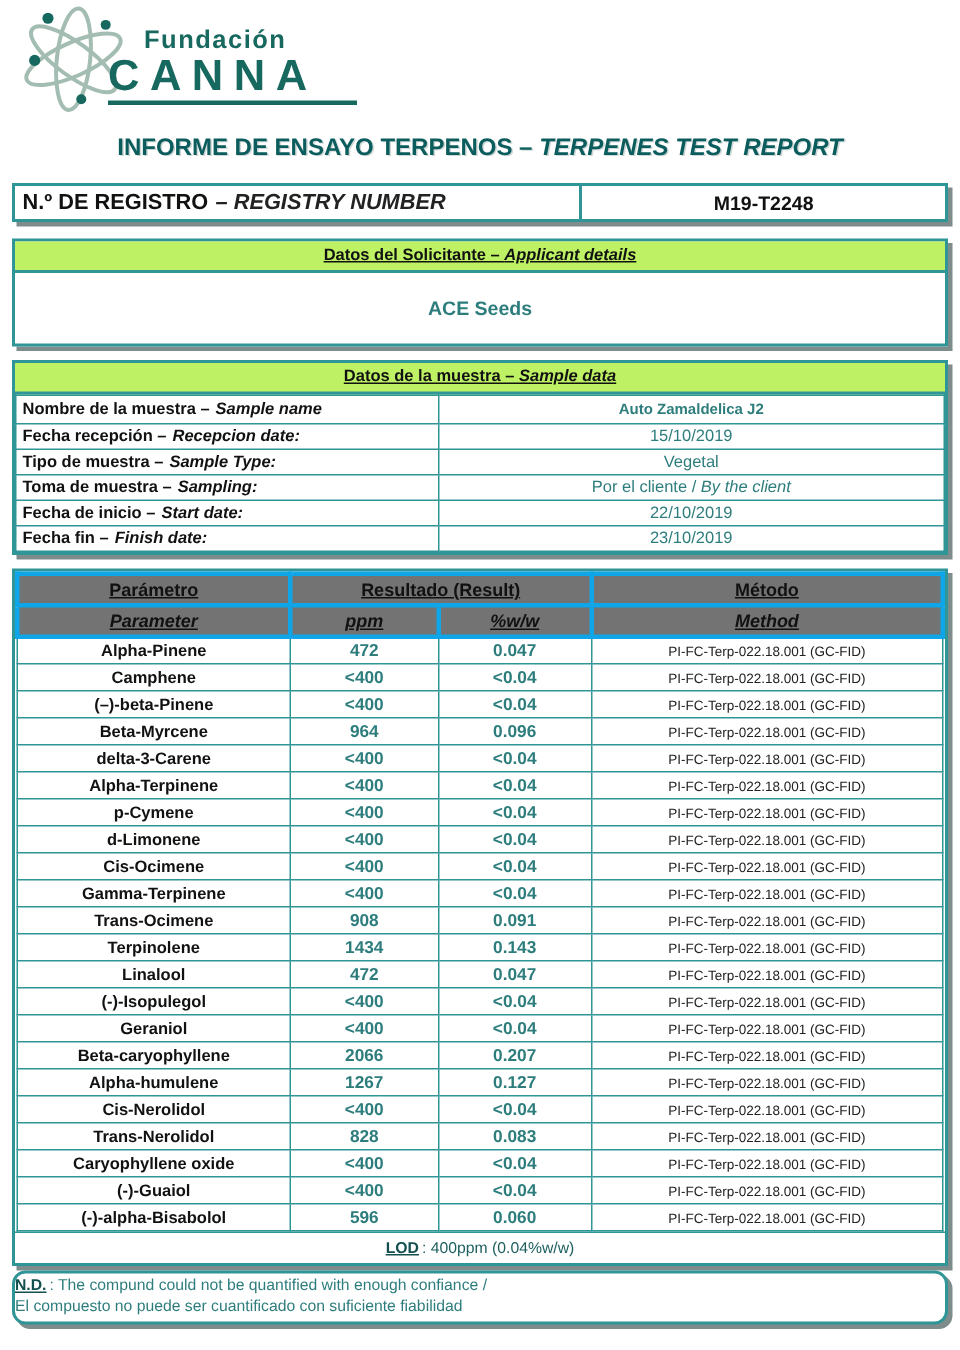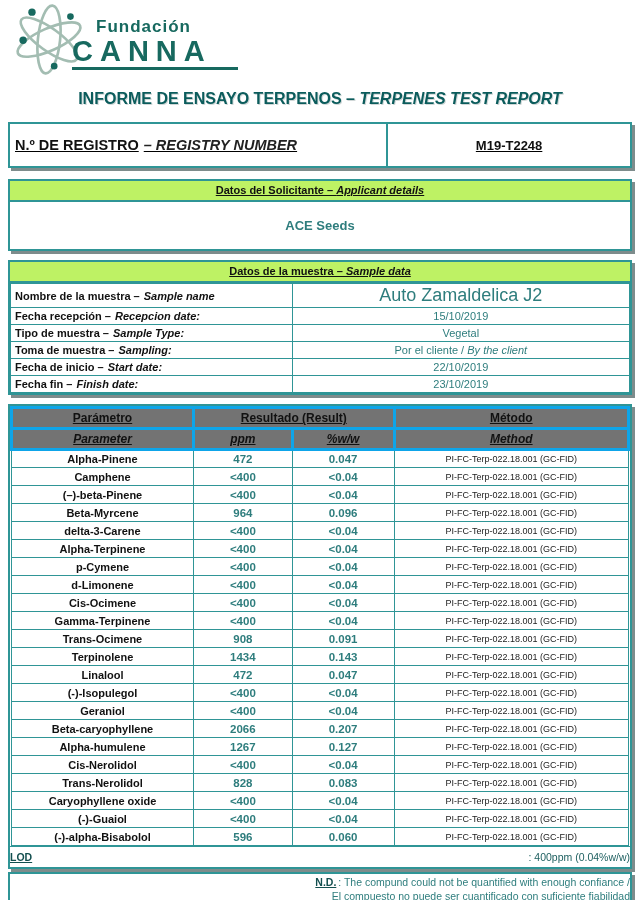--- a/index.html
+++ b/index.html
@@ -32,21 +32,21 @@
   }
 
   
   .tealbox {
     border: 2px solid #2f9596;
     box-shadow: 3px 3px 0 #7e8c8c;
     background: #ffffff;
   }
 
   
-  .registry { margin-top: 14px; height: 46px; display: flex; align-items: stretch; text-decoration: underline; }
+  .registry { margin-top: 14px; height: 26px; display: flex; align-items: stretch; }
   .reg-label { flex: 0 0 61%; border-right: 2px solid #2f9596; display: flex; align-items: center; padding-left: 5px; font-size: 14.5px; color: #111; }
   .reg-label .it { font-weight: bold; margin-left: 5px; color: #222; }
   .reg-value { flex: 1; display: flex; align-items: center; justify-content: center; font-weight: bold; font-size: 13px; color: #111; border-radius: 12px; }
 
   
   .section { margin-top: 11px; }
   .sec-header {
     background: #bef264; border-bottom: 2px solid #2f9596;
     text-align: center; font-size: 11px; color: #111;
     padding: 3px 0 4px 0;
@@ -56,50 +56,51 @@
     color: #2e7d7d; font-weight: bold; font-size: 13px;
   }
 
   
   .sample-section { margin-top: 9px; }
   .sample-table { width: 100%; border-collapse: collapse; font-size: 11px; }
   .sample-table td { border: 1px solid #2f9596; padding: 1px 4px; height: 17px; vertical-align: middle; }
   .sample-table td.s-label { width: 45.5%; font-weight: bold; color: #111; }
   .sample-table td.s-label .it { margin-left: 4px; }
   .sample-table td.s-value { text-align: center; color: #2e7d7d; }
-  .sample-table tr.emph td.s-value { font-size: 18px; font-weight: normal; height: 19px; }
+  .sample-table tr.emph td.s-value { font-size: 10px; font-weight: bold; height: 19px; }
 
   
   .results-section { margin-top: 9px; }
   .results-table { width: 100%; border-collapse: collapse; table-layout: fixed; }
   .results-table col.c1 { width: 29.5%; }
   .results-table col.c2 { width: 16%; }
   .results-table col.c3 { width: 16.5%; }
   .results-table col.c4 { width: 38%; }
   .results-table th {
     background: #737373; border: 3px solid #0ea5e9;
     font-size: 12px; padding: 2px 0; color: #111;
   }
   .results-table td { border: 1px solid #2f9596; height: 18px; text-align: center; vertical-align: middle; padding: 0 2px; }
   .results-table td.c-name   { font-weight: bold; font-size: 11px; color: #111; }
   .results-table td.c-ppm,
   .results-table td.c-pct    { font-weight: bold; font-size: 11.5px; color: #2e7d7d; }
   .results-table td.c-method { font-size: 9px; color: #222; }
   .lod-row {
     border-top: 1px solid #2f9596;
-    height: 21px; display: flex; align-items: center; justify-content: space-between;
+    height: 21px; display: flex; align-items: center; justify-content: center;
     font-size: 10.5px; color: #1d5f5f;
   }
   .lod-row .u { font-weight: bold; color: #134f4f; margin-right: 2px; }
 
   
   .nd-note {
-    margin-top: 3px; text-align: right;
+    margin-top: 3px; text-align: left;
     font-size: 10.5px; color: #2e7d7d; line-height: 1.3;
     padding: 2px 0 3px 0;
+    border-radius: 9px;
   }
   .nd-note .u { font-weight: bold; color: #134f4f; margin-right: 2px; }
 </style>
 </head>
 <body>
 
 <div class="page">
 
   <header class="logo-row">
     <svg class="atom-svg" viewBox="0 0 100 100" aria-hidden="true">

